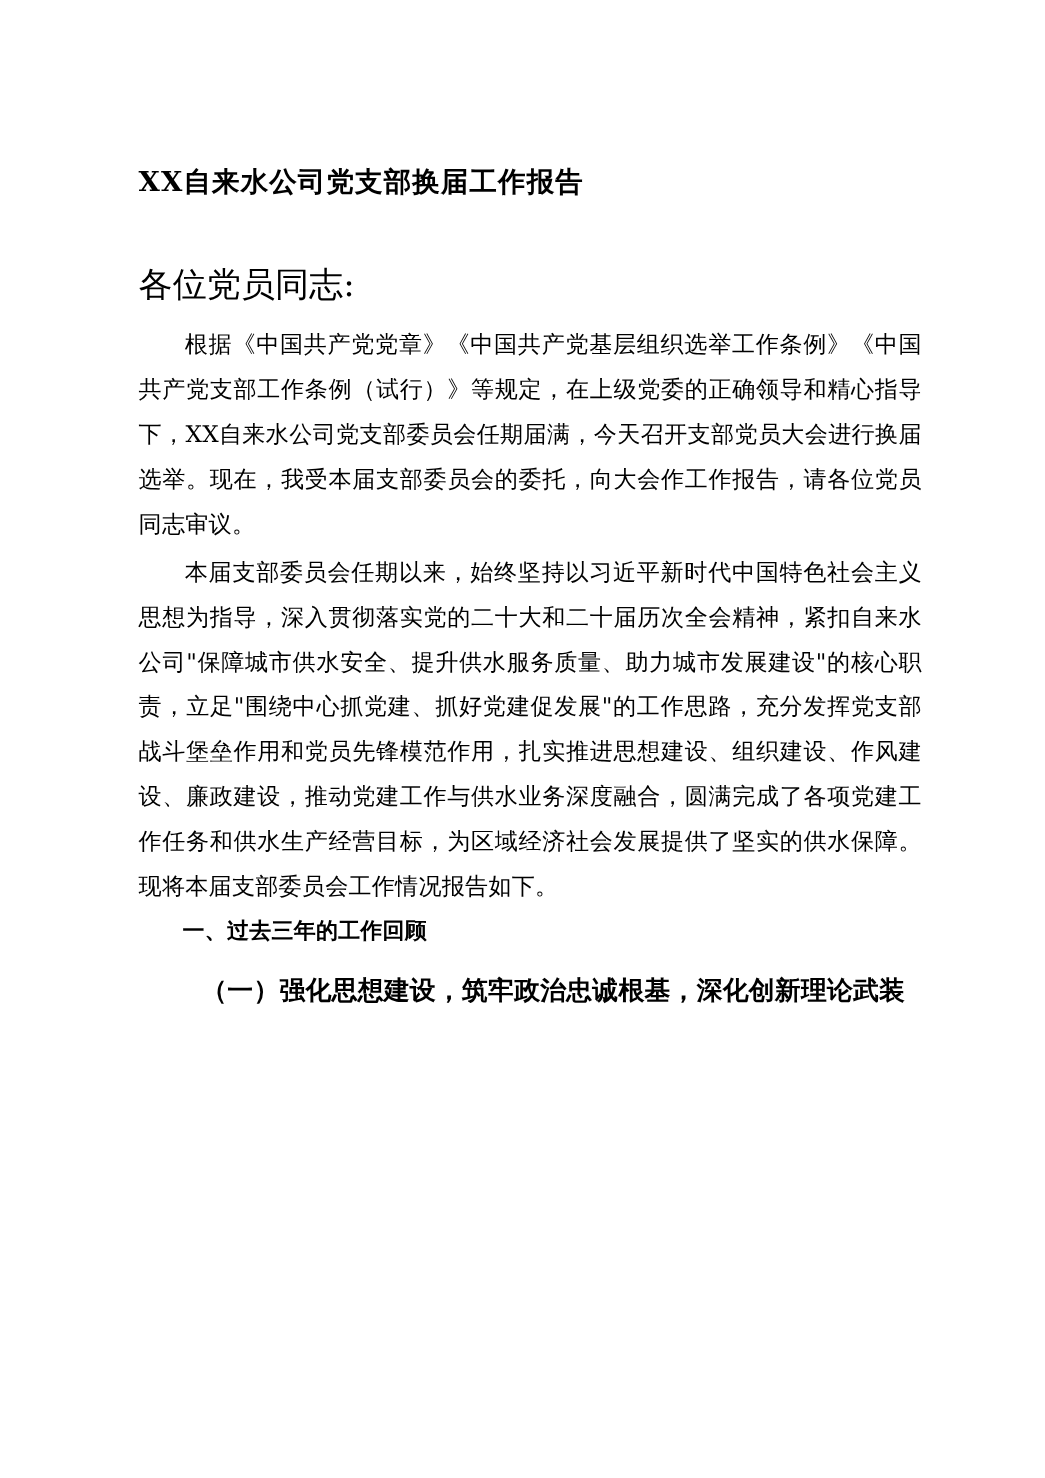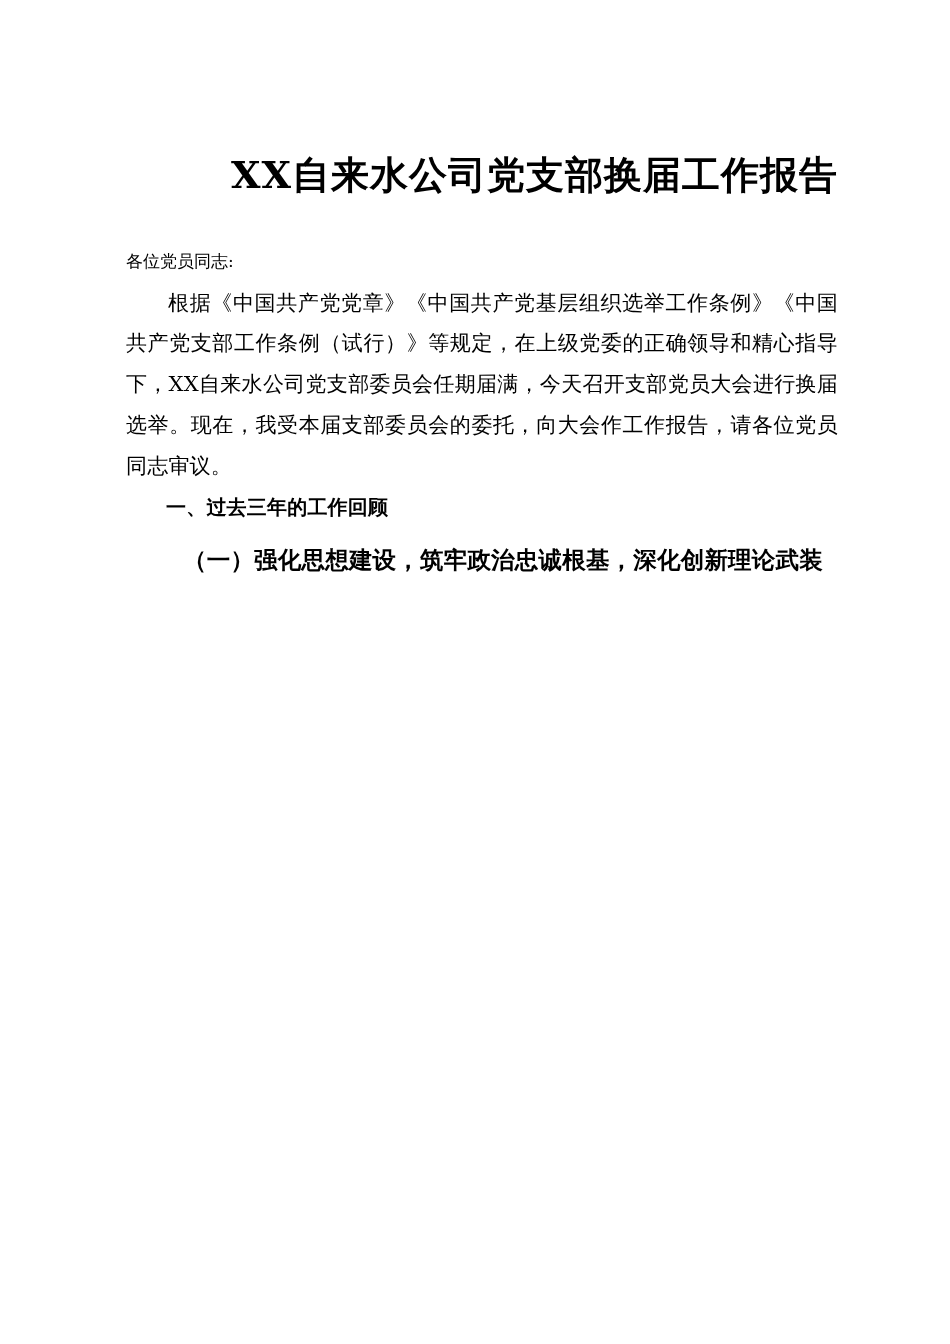--- a/index.html
+++ b/index.html
@@ -17,28 +17,28 @@
   .page {
     width: 950px;
     height: 1344px;
     box-sizing: border-box;
     padding: 150px 112px 60px 126px;
     position: relative;
   }
   .doc-title {
     font-family: "DejaVu Serif", "Liberation Serif", serif;
     font-weight: bold;
-    font-size: 38px;
+    font-size: 25px;
     line-height: 1.3;
-    text-align: right;
+    text-align: left;
     letter-spacing: 1px;
     margin: 0 0 46px 0;
   }
   .salutation {
-    font-size: 17px;
+    font-size: 31px;
     line-height: 1.95;
     margin: 0 0 4px 0;
     text-align: justify;
     text-justify: inter-ideograph;
   }
   .para {
     font-size: 21px;
     line-height: 1.95;
     margin: 0 0 2px 0;
     text-indent: 2em;
@@ -70,18 +70,19 @@
 <body>
 
 <div class="page">
 
   <h1 class="doc-title">XX自来水公司党支部换届工作报告</h1>
 
   <p class="salutation">各位党员同志:</p>
 
   <p class="para">根据《中国共产党党章》《中国共产党基层组织选举工作条例》《中国共产党支部工作条例（试行）》等规定，在上级党委的正确领导和精心指导下，XX自来水公司党支部委员会任期届满，今天召开支部党员大会进行换届选举。现在，我受本届支部委员会的委托，向大会作工作报告，请各位党员同志审议。</p>
 
+  <p class="para">本届支部委员会任期以来，始终坚持以习近平新时代中国特色社会主义思想为指导，深入贯彻落实党的二十大和二十届历次全会精神，紧扣自来水公司"保障城市供水安全、提升供水服务质量、助力城市发展建设"的核心职责，立足"围绕中心抓党建、抓好党建促发展"的工作思路，充分发挥党支部战斗堡垒作用和党员先锋模范作用，扎实推进思想建设、组织建设、作风建设、廉政建设，推动党建工作与供水业务深度融合，圆满完成了各项党建工作任务和供水生产经营目标，为区域经济社会发展提供了坚实的供水保障。现将本届支部委员会工作情况报告如下。</p>
 
   <p class="heading1">一、过去三年的工作回顾</p>
 
   <p class="heading2">（一）强化思想建设，筑牢政治忠诚根基，深化创新理论武装</p>
 
 </div>
 
 </body></html>

